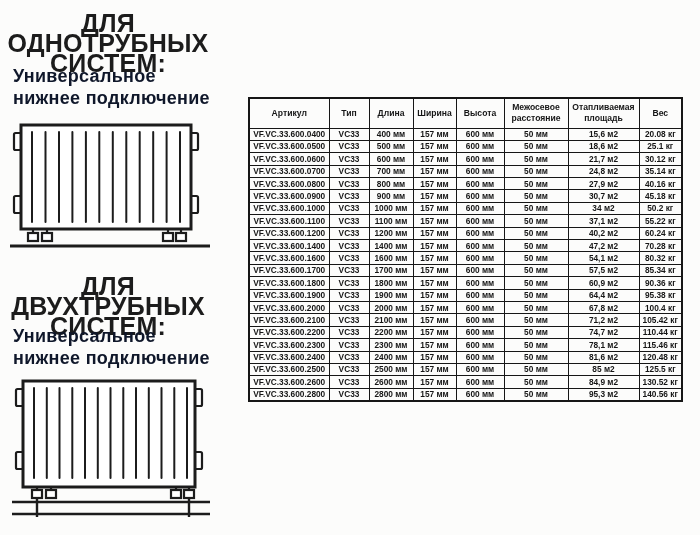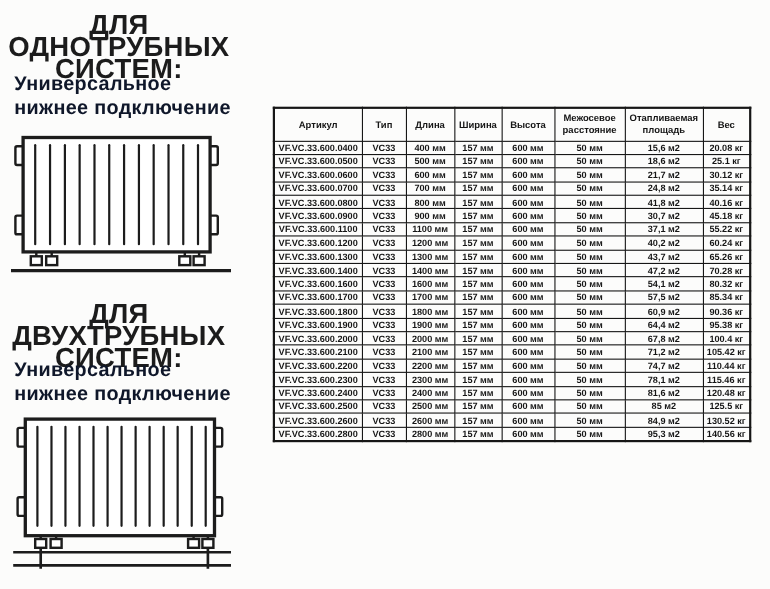--- a/index.html
+++ b/index.html
@@ -231,64 +231,64 @@
             <td>24,8 м2</td>
             <td>35.14 кг</td>
           </tr>
           <tr>
             <td>VF.VC.33.600.0800</td>
             <td>VC33</td>
             <td>800 мм</td>
             <td>157 мм</td>
             <td>600 мм</td>
             <td>50 мм</td>
-            <td>41,8 м2</td>
+            <td>27,9 м2</td>
             <td>40.16 кг</td>
           </tr>
           <tr>
             <td>VF.VC.33.600.0900</td>
             <td>VC33</td>
             <td>900 мм</td>
             <td>157 мм</td>
             <td>600 мм</td>
             <td>50 мм</td>
             <td>30,7 м2</td>
             <td>45.18 кг</td>
           </tr>
           <tr>
+            <td>VF.VC.33.600.1000</td>
+            <td>VC33</td>
+            <td>1000 мм</td>
+            <td>157 мм</td>
+            <td>600 мм</td>
+            <td>50 мм</td>
+            <td>34 м2</td>
+            <td>50.2 кг</td>
+          </tr>
+          <tr>
             <td>VF.VC.33.600.1100</td>
             <td>VC33</td>
             <td>1100 мм</td>
             <td>157 мм</td>
             <td>600 мм</td>
             <td>50 мм</td>
             <td>37,1 м2</td>
             <td>55.22 кг</td>
           </tr>
           <tr>
             <td>VF.VC.33.600.1200</td>
             <td>VC33</td>
             <td>1200 мм</td>
             <td>157 мм</td>
             <td>600 мм</td>
             <td>50 мм</td>
             <td>40,2 м2</td>
             <td>60.24 кг</td>
           </tr>
           <tr>
-            <td>VF.VC.33.600.1300</td>
-            <td>VC33</td>
-            <td>1300 мм</td>
-            <td>157 мм</td>
-            <td>600 мм</td>
-            <td>50 мм</td>
-            <td>43,7 м2</td>
-            <td>65.26 кг</td>
-          </tr>
-          <tr>
             <td>VF.VC.33.600.1400</td>
             <td>VC33</td>
             <td>1400 мм</td>
             <td>157 мм</td>
             <td>600 мм</td>
             <td>50 мм</td>
             <td>47,2 м2</td>
             <td>70.28 кг</td>
           </tr>
           <tr>

